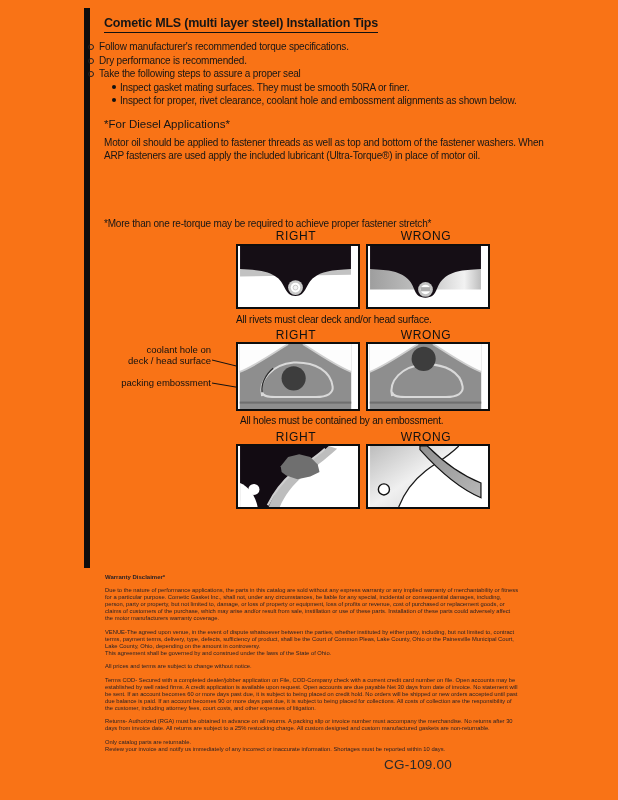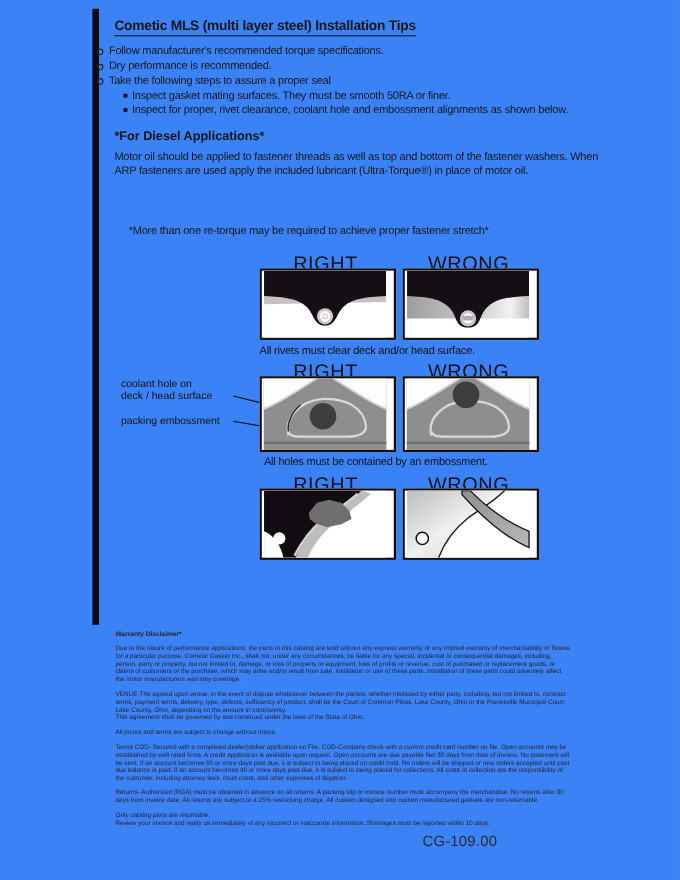--- a/index.html
+++ b/index.html
@@ -1,45 +1,45 @@
 <!DOCTYPE html>
 <html><head>
 <meta charset="utf-8">
 <style>
   html,body{margin:0;padding:0;background:#888;}
   #page{
-    position:relative;width:618px;height:800px;background:#3b82f6;
+    position:relative;width:618px;height:800px;background:#f97316;
     font-family:"Liberation Sans","DejaVu Sans",sans-serif;color:#161616;
     overflow:hidden;margin:0 auto;
   }
   .abs{position:absolute;}
   
   #spine-bar{left:84px;top:8px;width:6px;height:560px;background:#0d0d0d;}
   
   #doc-title{left:104px;top:16px;font-size:12.5px;font-weight:bold;letter-spacing:-0.2px;
     border-bottom:1.5px solid #111;padding-bottom:2px;}
   
   #tips-list{left:88px;top:40px;width:460px;font-size:10px;letter-spacing:-0.2px;}
   .bullet-row{display:flex;align-items:flex-start;line-height:13.5px;}
   .bullet-row.sub{margin-left:24px;line-height:13px;}
   .ring{flex:0 0 auto;width:4px;height:4px;border:1px solid #222;border-radius:50%;margin:4px 5px 0 0;}
   .dot{flex:0 0 auto;width:4px;height:4px;background:#111;border-radius:50%;margin:4px 4px 0 0;}
   
-  #diesel-heading{left:104px;top:118px;font-size:11.5px;font-weight:bold;}
+  #diesel-heading{left:104px;top:118px;font-size:11.5px;font-weight:normal;}
   .body-par{left:104px;width:444px;font-size:10px;line-height:13px;letter-spacing:-0.2px;}
   #diesel-p1{top:136px;}
   #diesel-p2{top:170px;}
-  #diesel-p3{top:204px;margin-left:13px;}
-  
-  .rw-label{width:120px;text-align:center;font-size:18px;letter-spacing:0.6px;color:#111;}
+  #diesel-p3{top:217px;}
+  
+  .rw-label{width:120px;text-align:center;font-size:12px;letter-spacing:0.6px;color:#111;}
   .dg-box{width:120px;border:2.5px solid #0d0d0d;background:#fff;line-height:0;}
   .dg-box svg{display:block;}
   .caption{font-size:10px;letter-spacing:-0.2px;line-height:11.5px;color:#111;}
   .pre{white-space:pre-line;}
-  .callout{font-size:9.5px;line-height:11px;text-align:left;color:#111;}
+  .callout{font-size:9.5px;line-height:11px;text-align:right;color:#111;}
   
   #disclaimer{left:105px;top:574px;width:414px;font-size:5.8px;line-height:7px;
     letter-spacing:0;color:#2a2226;}
   #disclaimer h4{margin:0 0 6px 0;font-size:6px;}
   #disclaimer p{margin:0 0 6.5px 0;}
   
   #footer-code{left:368px;top:757px;width:100px;text-align:center;font-size:13.5px;color:#2a2a2a;letter-spacing:0.2px;}
 </style>
 </head>
 <body>

